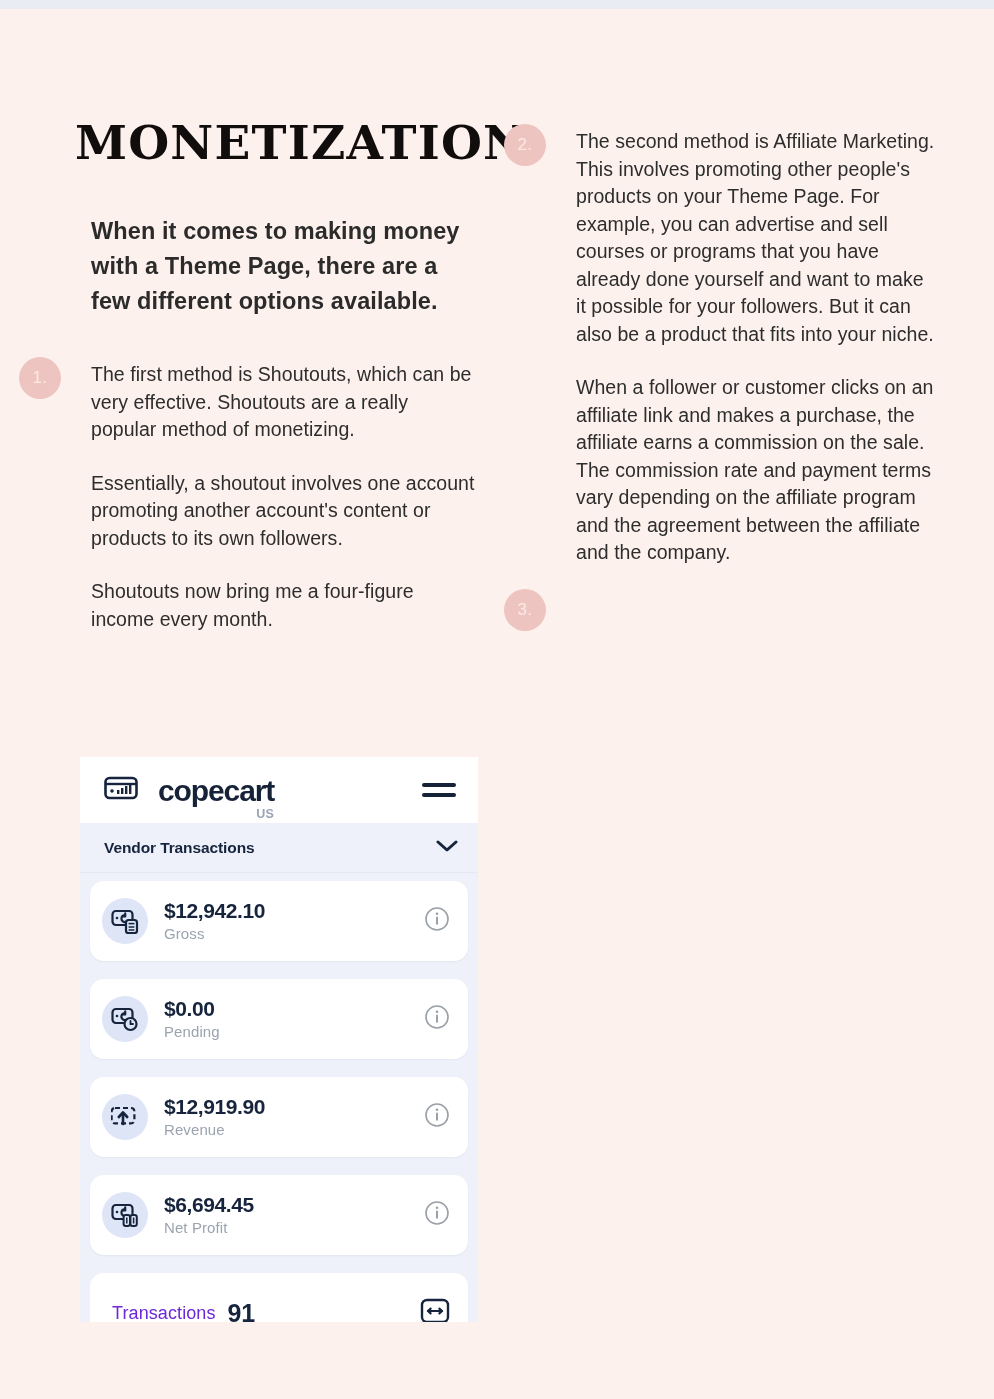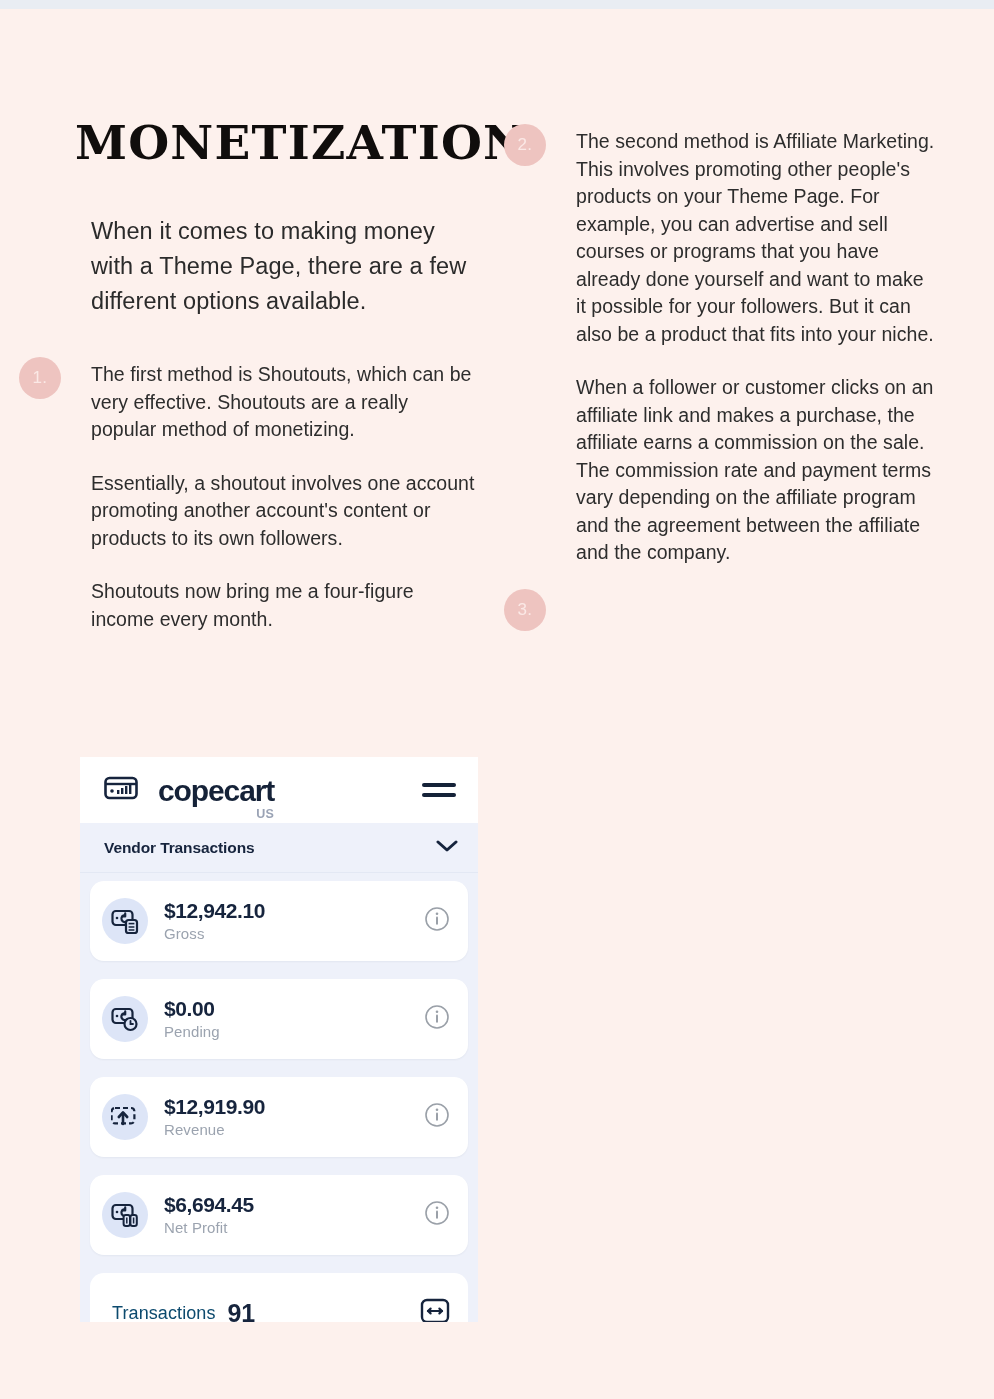--- a/index.html
+++ b/index.html
@@ -45,20 +45,21 @@
     font-weight: 700;
     margin: 0 0 48px 0;
     white-space: nowrap;
   }
   .lead {
     margin: 0 0 42px 16px;
     font-size: 23.5px;
     line-height: 35px;
     color: #2b2b2b;
     letter-spacing: 0.1px;
+    font-weight: bold;
   }
 
   
   .item {
     position: relative;
     margin-bottom: 26px;
   }
   .marker {
     position: absolute;
     left: -56px;
@@ -201,21 +202,21 @@
     background: #ffffff;
     border-radius: 14px;
     height: 80px;
     display: flex;
     align-items: center;
     padding: 0 18px 0 22px;
     box-sizing: border-box;
   }
   .tx-label {
     font-size: 18px;
-    color: #0c4a6e;
+    color: #6d28d9;
     letter-spacing: 0.1px;
   }
   .tx-count {
     font-size: 25px;
     font-weight: 700;
     color: #16243d;
     margin-left: 12px;
     letter-spacing: -0.3px;
   }
   .tx-icon { margin-left: auto; }

